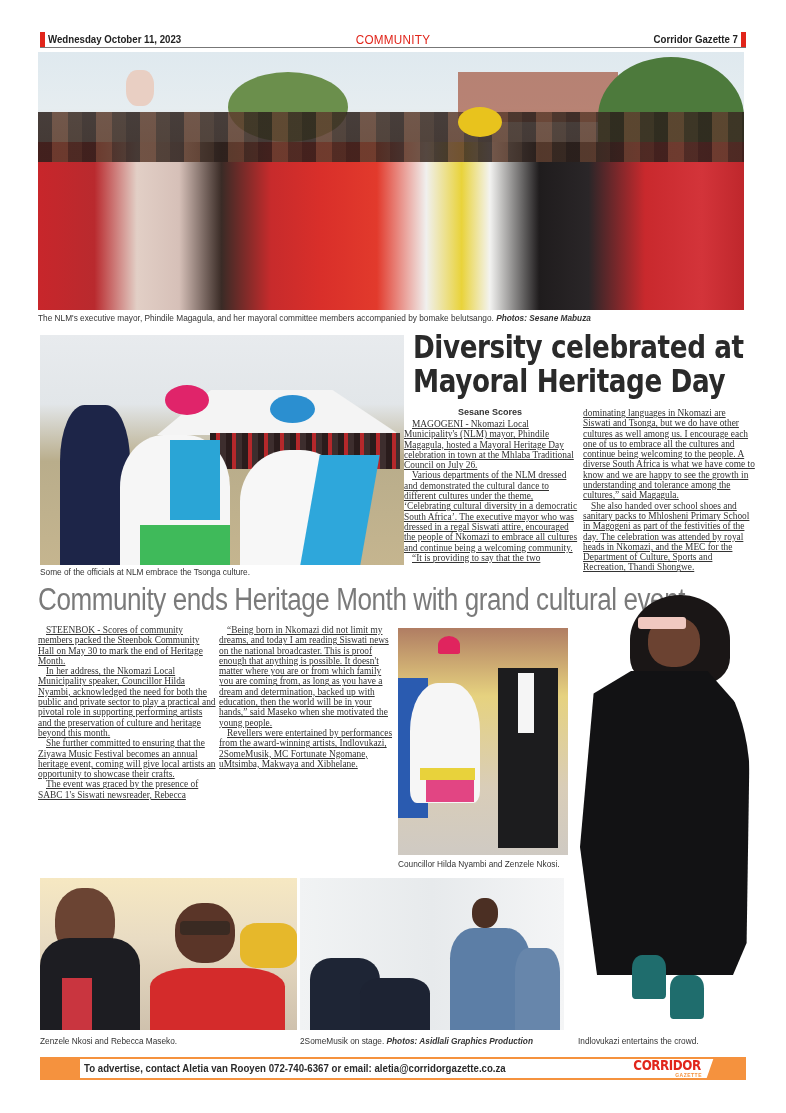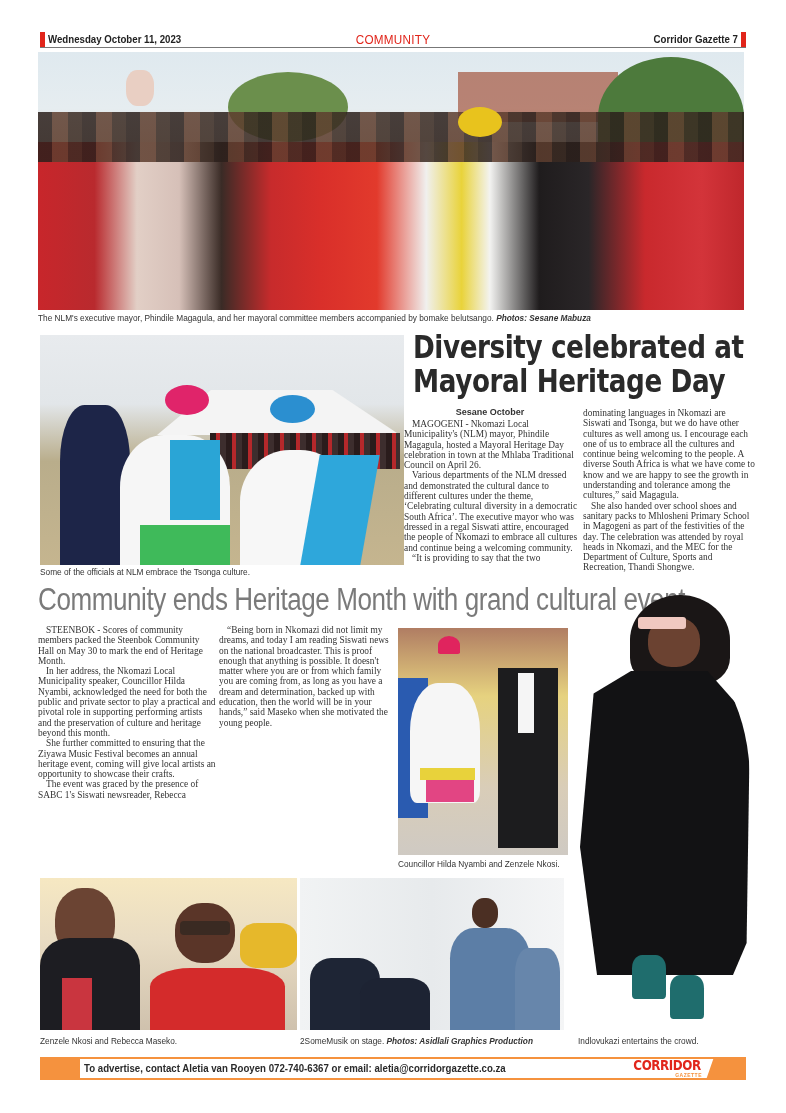--- a/index.html
+++ b/index.html
@@ -19,21 +19,21 @@
   
   .photo { overflow: hidden; }
   .ph-layer { position: absolute; }
 
   .caption { font-family: "Liberation Sans", sans-serif; font-size: 9px; color: #333; white-space: nowrap; transform: scaleX(0.92); transform-origin: left; }
   .caption b { font-style: italic; font-weight: bold; }
 
   .headline1 { left: 413px; top: 330px; width: 340px; font-family: "DejaVu Sans", sans-serif; font-weight: bold; font-size: 32px; line-height: 34px; color: #2a2a2a; letter-spacing: -0.5px; transform: scaleX(0.82); transform-origin: left; white-space: nowrap; }
   .byline { left: 400px; top: 407px; width: 180px; text-align: center; font-family: "Liberation Sans", sans-serif; font-weight: bold; font-size: 9px; color: #333; }
 
-  .col { font-family: "Liberation Serif", serif; font-size: 9.4px; line-height: 10.3px; color: #333; text-align: left; }
+  .col { font-family: "Liberation Serif", serif; font-size: 9.4px; line-height: 10.3px; color: #333; text-align: left; text-decoration: underline; }
   .col p { text-indent: 8px; }
   .col p.noind { text-indent: 0; }
 
   .headline2 { left: 38px; top: 580px; font-family: "Liberation Sans", sans-serif; font-size: 31px; color: #7a7a7a; white-space: nowrap; letter-spacing: -0.5px; transform: scaleX(0.84); transform-origin: left; line-height: 40px; }
 
   
   .footer { left: 40px; top: 1057px; width: 706px; height: 23px; background: #ffffff; border-top: 2px solid #f5923e; border-bottom: 2px solid #f5923e; }
   .footer-l { left: 40px; top: 1057px; width: 40px; height: 23px; background: #f5923e; }
   .footer-r { left: 706px; top: 1057px; width: 40px; height: 23px; background: #f5923e; clip-path: polygon(20% 0, 100% 0, 100% 100%, 0 100%); }
   .footer-text { left: 84px; top: 1062px; font-family: "Liberation Sans", sans-serif; font-weight: bold; font-size: 10.5px; color: #2a2a2a; white-space: nowrap; transform: scaleX(0.92); transform-origin: left; }
@@ -76,42 +76,43 @@
   <div class="ph-layer" style="left:200px; top:115px; width:110px; height:115px; background:#f7f7f7; border-radius:45% 45% 0 0;"></div>
   <div class="ph-layer" style="left:230px; top:60px; width:45px; height:28px; background:#2b8fd0; border-radius:50%;"></div>
   <div class="ph-layer" style="left:270px; top:120px; width:60px; height:110px; background:#2ea7db; transform:skewX(-10deg);"></div>
 </div>
 <div class="abs caption" style="left:40px; top:567px;">Some of the officials at NLM embrace the Tsonga culture.</div>
 
 <div class="abs headline1">
   <div>Diversity celebrated at</div>
   <div>Mayoral Heritage Day</div>
 </div>
-<div class="abs byline">Sesane October</div>
+<div class="abs byline">Sesane Scores</div>
 
 <div class="abs col" style="left:404px; top:419px; width:176px;">
-  <p>MAGOGENI - Nkomazi Local Municipality's (NLM) mayor, Phindile Magagula, hosted a Mayoral Heritage Day celebration in town at the Mhlaba Traditional Council on April 26.</p>
+  <p>MAGOGENI - Nkomazi Local Municipality's (NLM) mayor, Phindile Magagula, hosted a Mayoral Heritage Day celebration in town at the Mhlaba Traditional Council on July 26.</p>
   <p>Various departments of the NLM dressed and demonstrated the cultural dance to different cultures under the theme, ‘Celebrating cultural diversity in a democratic South Africa’. The executive mayor who was dressed in a regal Siswati attire, encouraged the people of Nkomazi to embrace all cultures and continue being a welcoming community.</p>
   <p>“It is providing to say that the two</p>
 </div>
 <div class="abs col" style="left:583px; top:408px; width:172px;">
   <p class="noind">dominating languages in Nkomazi are Siswati and Tsonga, but we do have other cultures as well among us. I encourage each one of us to embrace all the cultures and continue being welcoming to the people. A diverse South Africa is what we have come to know and we are happy to see the growth in understanding and tolerance among the cultures,” said Magagula.</p>
   <p>She also handed over school shoes and sanitary packs to Mhlosheni Primary School in Magogeni as part of the festivities of the day. The celebration was attended by royal heads in Nkomazi, and the MEC for the Department of Culture, Sports and Recreation, Thandi Shongwe.</p>
 </div>
 
 <div class="abs headline2">Community ends Heritage Month with grand cultural event</div>
 
 <div class="abs col" style="left:38px; top:625px; width:178px;">
   <p>STEENBOK - Scores of community members packed the Steenbok Community Hall on May 30 to mark the end of Heritage Month.</p>
   <p>In her address, the Nkomazi Local Municipality speaker, Councillor Hilda Nyambi, acknowledged the need for both the public and private sector to play a practical and pivotal role in supporting performing artists and the preservation of culture and heritage beyond this month.</p>
   <p>She further committed to ensuring that the Ziyawa Music Festival becomes an annual heritage event, coming will give local artists an opportunity to showcase their crafts.</p>
   <p>The event was graced by the presence of SABC 1's Siswati newsreader, Rebecca</p>
 </div>
 <div class="abs col" style="left:219px; top:625px; width:178px;">
   <p>“Being born in Nkomazi did not limit my dreams, and today I am reading Siswati news on the national broadcaster. This is proof enough that anything is possible. It doesn't matter where you are or from which family you are coming from, as long as you have a dream and determination, backed up with education, then the world will be in your hands,” said Maseko when she motivated the young people.</p>
+  <p>Revellers were entertained by performances from the award-winning artists, Indlovukazi, 2SomeMusik, MC Fortunate Ngomane, uMtsimba, Makwaya and Xibhelane.</p>
 </div>
 
 <div class="abs photo" style="left:398px; top:628px; width:170px; height:227px; background:linear-gradient(180deg,#b07d63 0%,#e6d27f 30%,#d9cdb8 70%,#cfcac3 100%);">
   <div class="ph-layer" style="left:0; top:50px; width:30px; height:140px; background:#2a5bb0;"></div>
   <div class="ph-layer" style="left:12px; top:55px; width:70px; height:120px; background:#f6f6f6; border-radius:40% 40% 10% 10%;"></div>
   <div class="ph-layer" style="left:22px; top:140px; width:55px; height:12px; background:#e8d23b;"></div>
   <div class="ph-layer" style="left:28px; top:152px; width:48px; height:22px; background:#e24583;"></div>
   <div class="ph-layer" style="left:40px; top:8px; width:22px; height:18px; background:#e0245e; border-radius:50% 50% 10% 10%;"></div>
   <div class="ph-layer" style="left:100px; top:40px; width:60px; height:180px; background:#1c1c1e;"></div>
   <div class="ph-layer" style="left:120px; top:45px; width:16px; height:60px; background:#f5f5f5;"></div>

